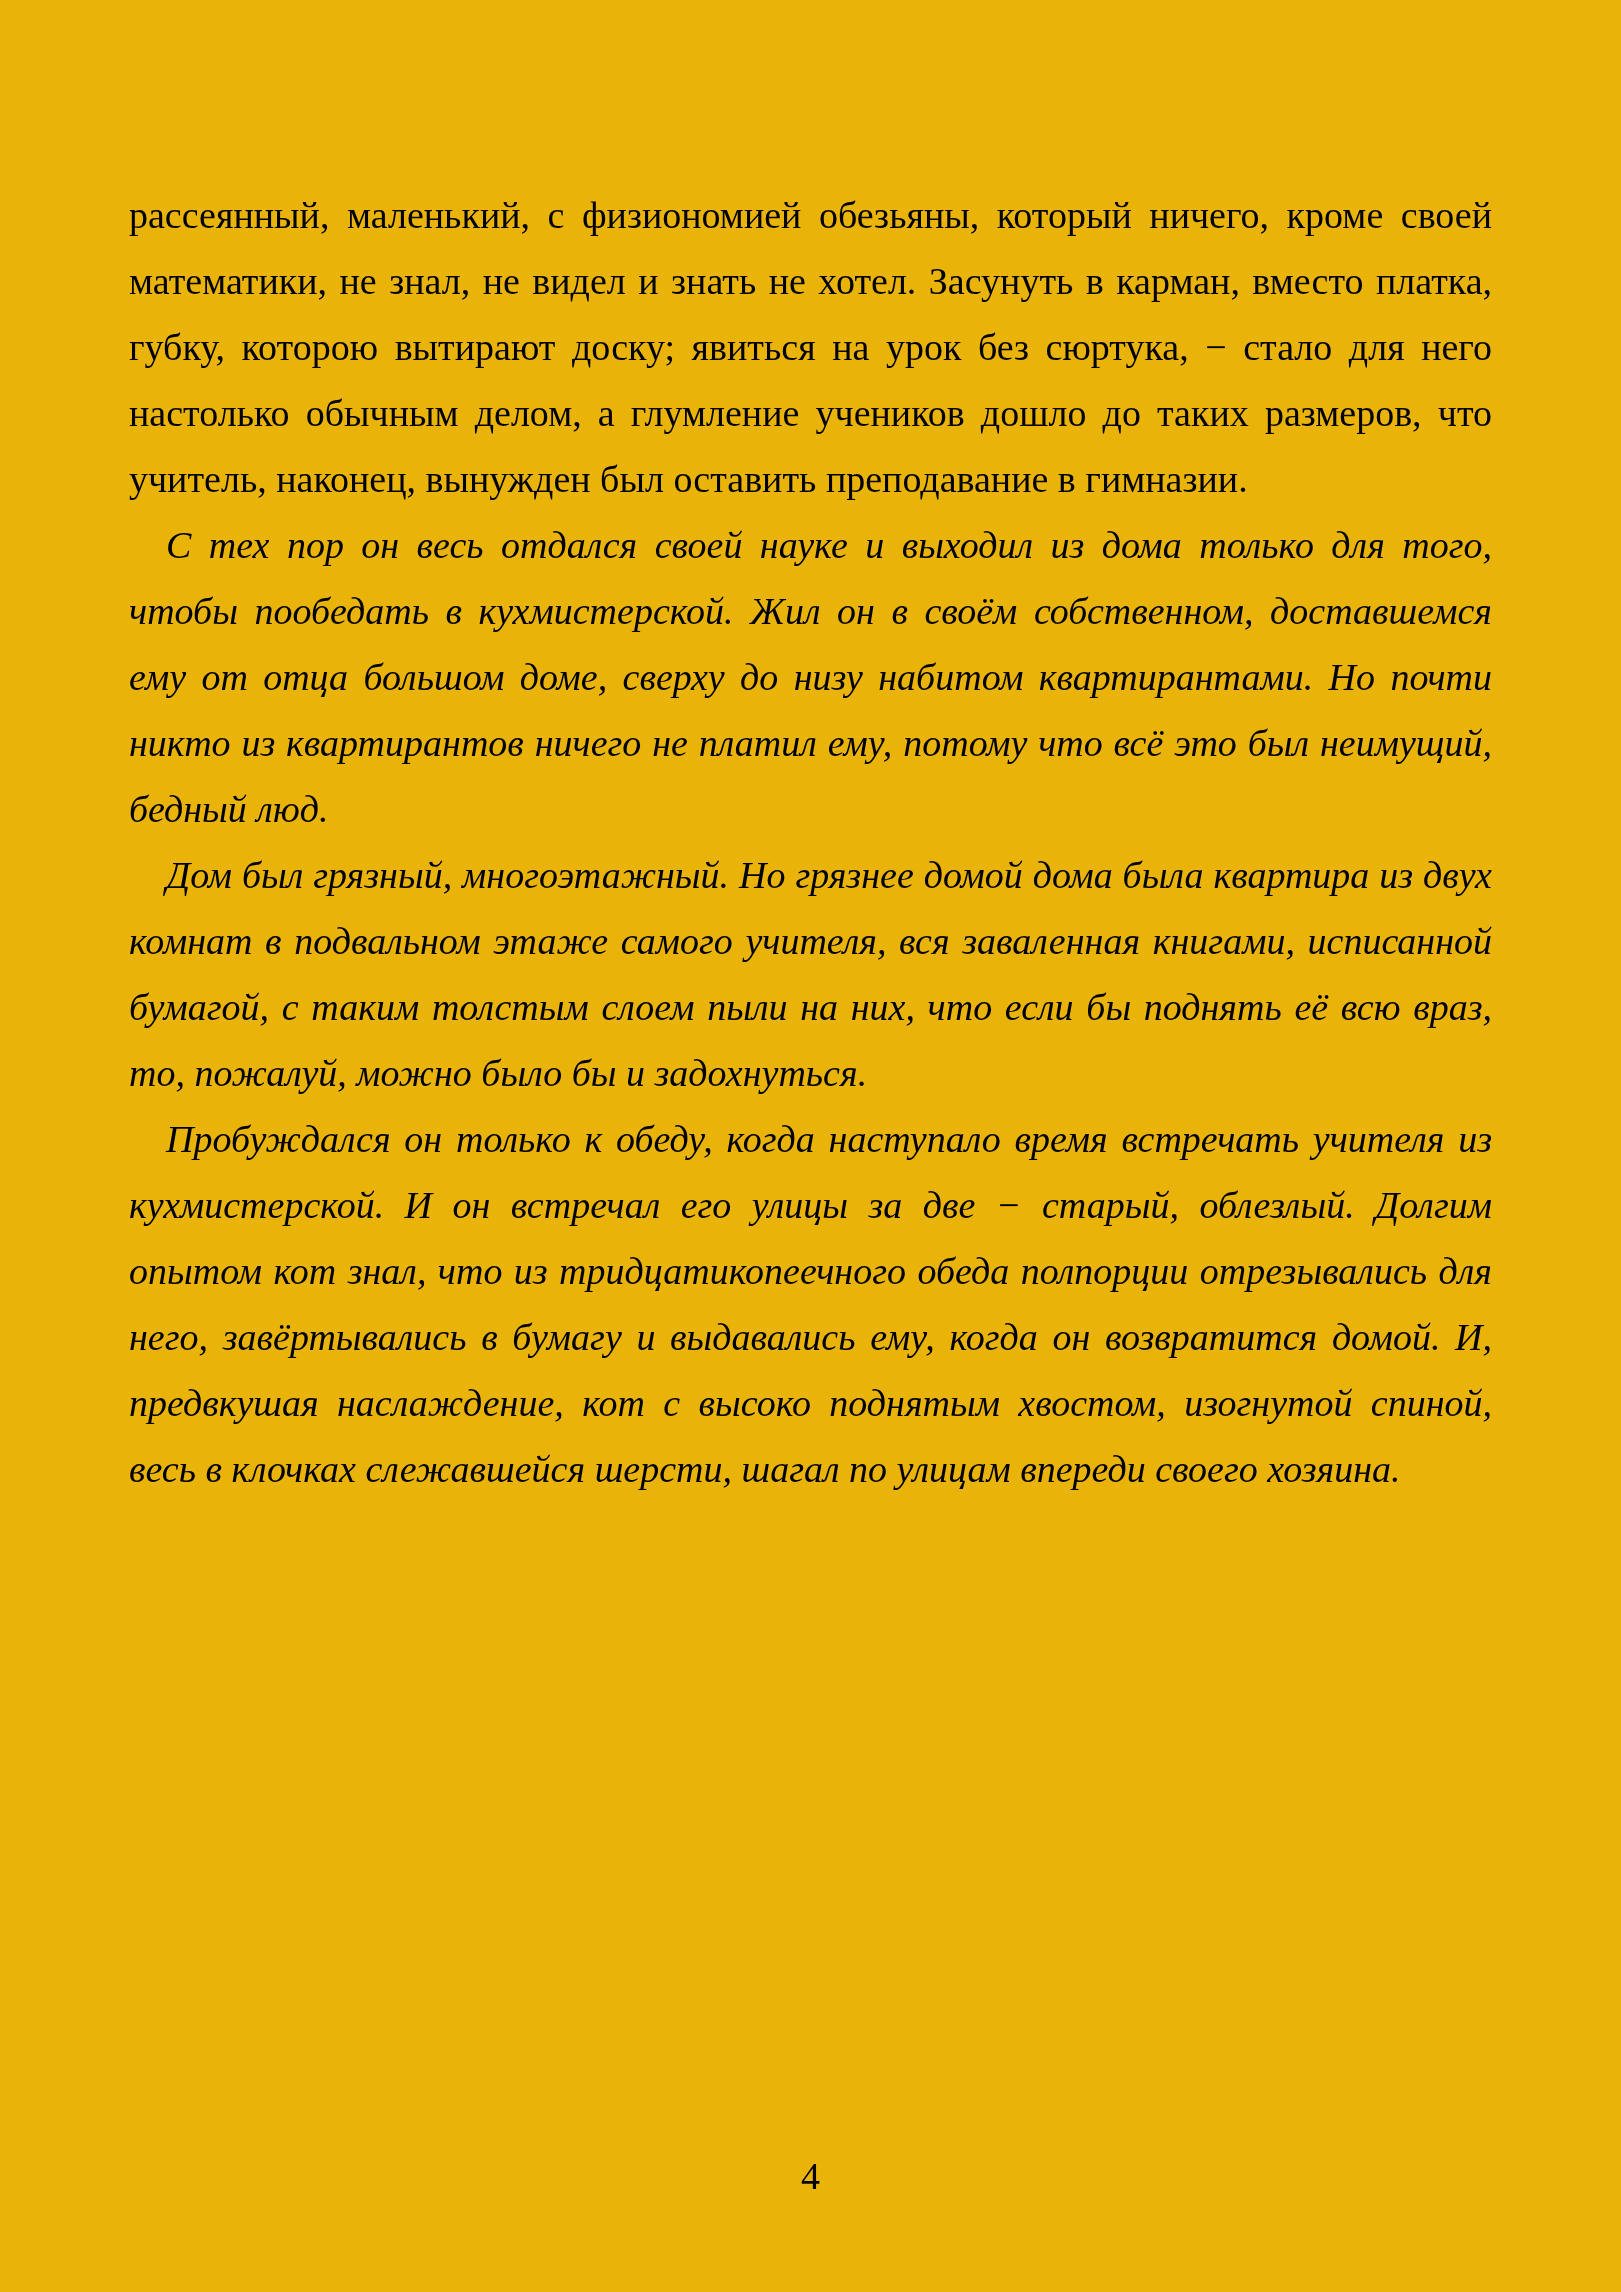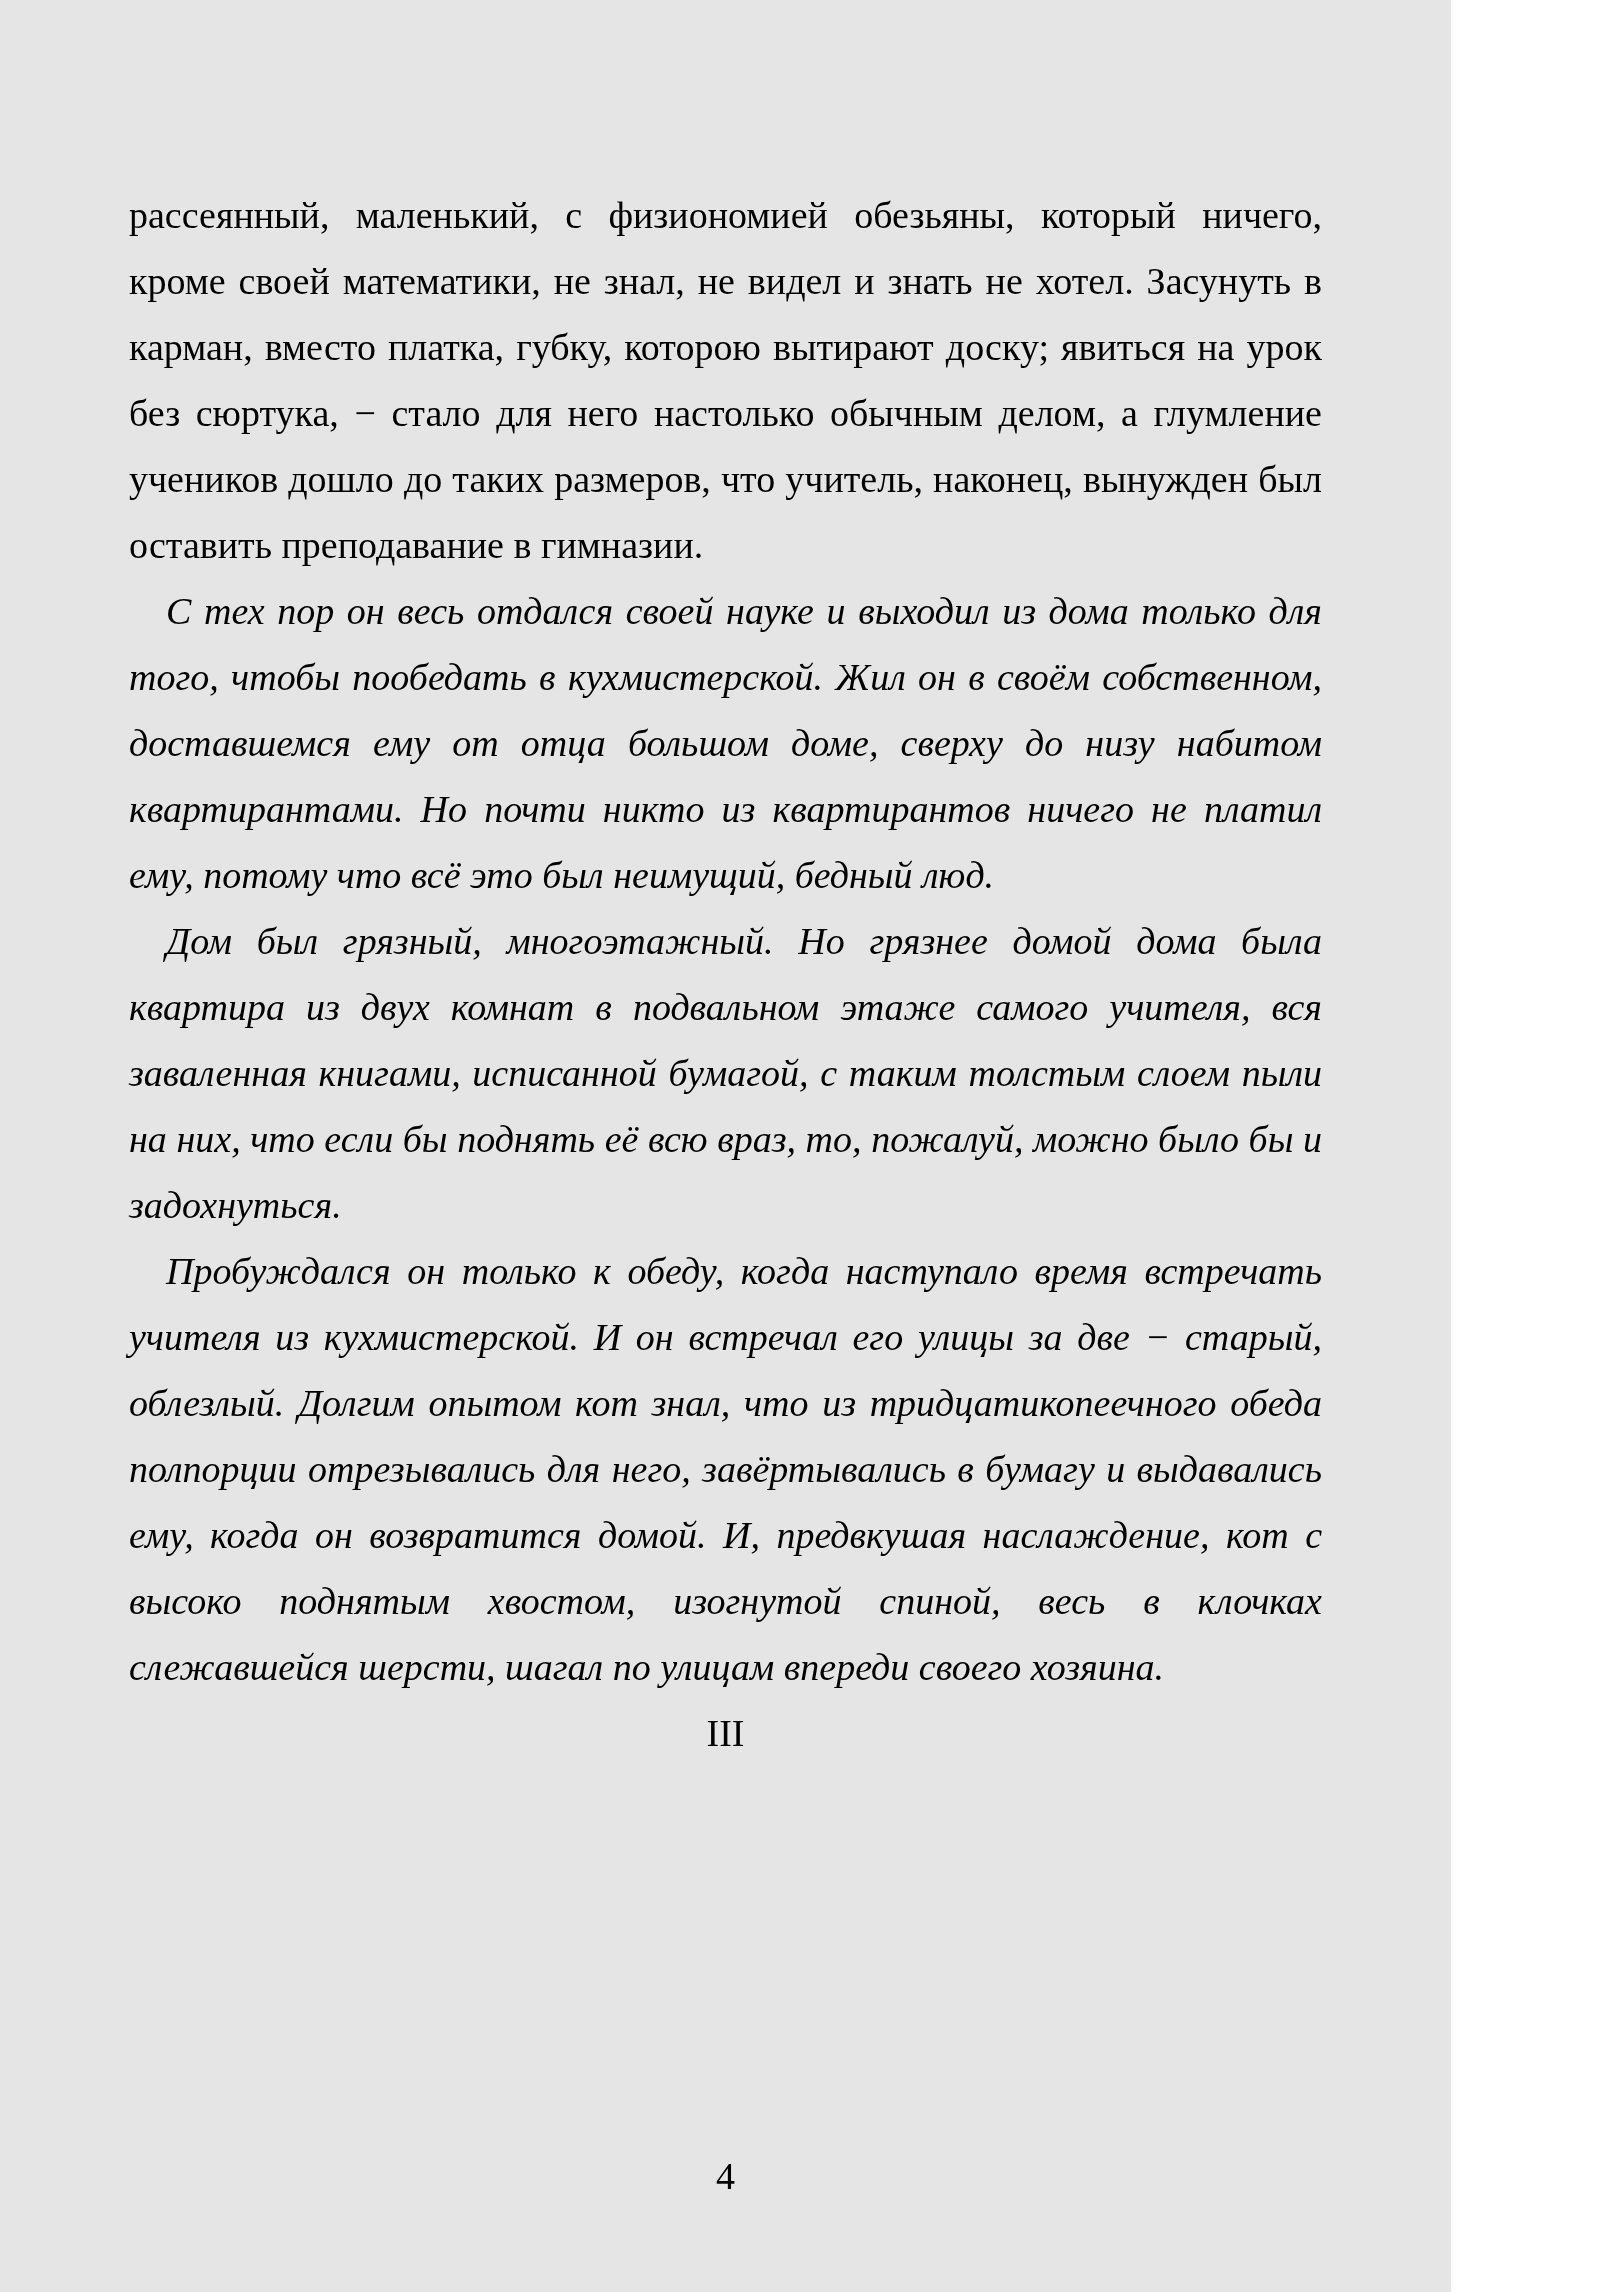--- a/index.html
+++ b/index.html
@@ -2,23 +2,23 @@
 <html lang="ru"><head>
 <meta charset="utf-8">
 <style>
   html, body {
     margin: 0;
     padding: 0;
     background: #ffffff;
   }
   .page {
     position: relative;
-    width: 1451px;
+    width: 1621px;
     height: 2293px;
-    background: #e5e5e5;
+    background: #eab308;
     color: #000000;
     font-family: "Liberation Serif", "DejaVu Serif", serif;
     font-size: 38px;
     line-height: 66px;
     box-sizing: border-box;
     overflow: hidden;
   }
   .content {
     position: absolute;
     top: 182px;
@@ -51,17 +51,16 @@
 </style>
 </head>
 <body>
 
 <div class="page">
   <div class="content">
     <p class="para">рассеянный, маленький, с физиономией обезьяны, который ничего, кроме своей математики, не знал, не видел и знать не хотел. Засунуть в карман, вместо платка, губку, которою вытирают доску; явиться на урок без сюртука, − стало для него настолько обычным делом, а глумление учеников дошло до таких размеров, что учитель, наконец, вынужден был оставить преподавание в гимназии.</p>
     <p class="para indent">С тех пор он весь отдался своей науке и выходил из дома только для того, чтобы пообедать в кухмистерской. Жил он в своём собственном, доставшемся ему от отца большом доме, сверху до низу набитом квартирантами. Но почти никто из квартирантов ничего не платил ему, потому что всё это был неимущий, бедный люд.</p>
     <p class="para indent">Дом был грязный, многоэтажный. Но грязнее домой дома была квартира из двух комнат в подвальном этаже самого учителя, вся заваленная книгами, исписанной бумагой, с таким толстым слоем пыли на них, что если бы поднять её всю враз, то, пожалуй, можно было бы и задохнуться.</p>
     <p class="para indent">Пробуждался он только к обеду, когда наступало время встречать учителя из кухмистерской. И он встречал его улицы за две − старый, облезлый. Долгим опытом кот знал, что из тридцатикопеечного обеда полпорции отрезывались для него, завёртывались в бумагу и выдавались ему, когда он возвратится домой. И, предвкушая наслаждение, кот с высоко поднятым хвостом, изогнутой спиной, весь в клочках слежавшейся шерсти, шагал по улицам впереди своего хозяина.</p>
-    <h2 class="section-heading">III</h2>
   </div>
   <div class="page-footer">4</div>
 </div>
 
 
 </body></html>

